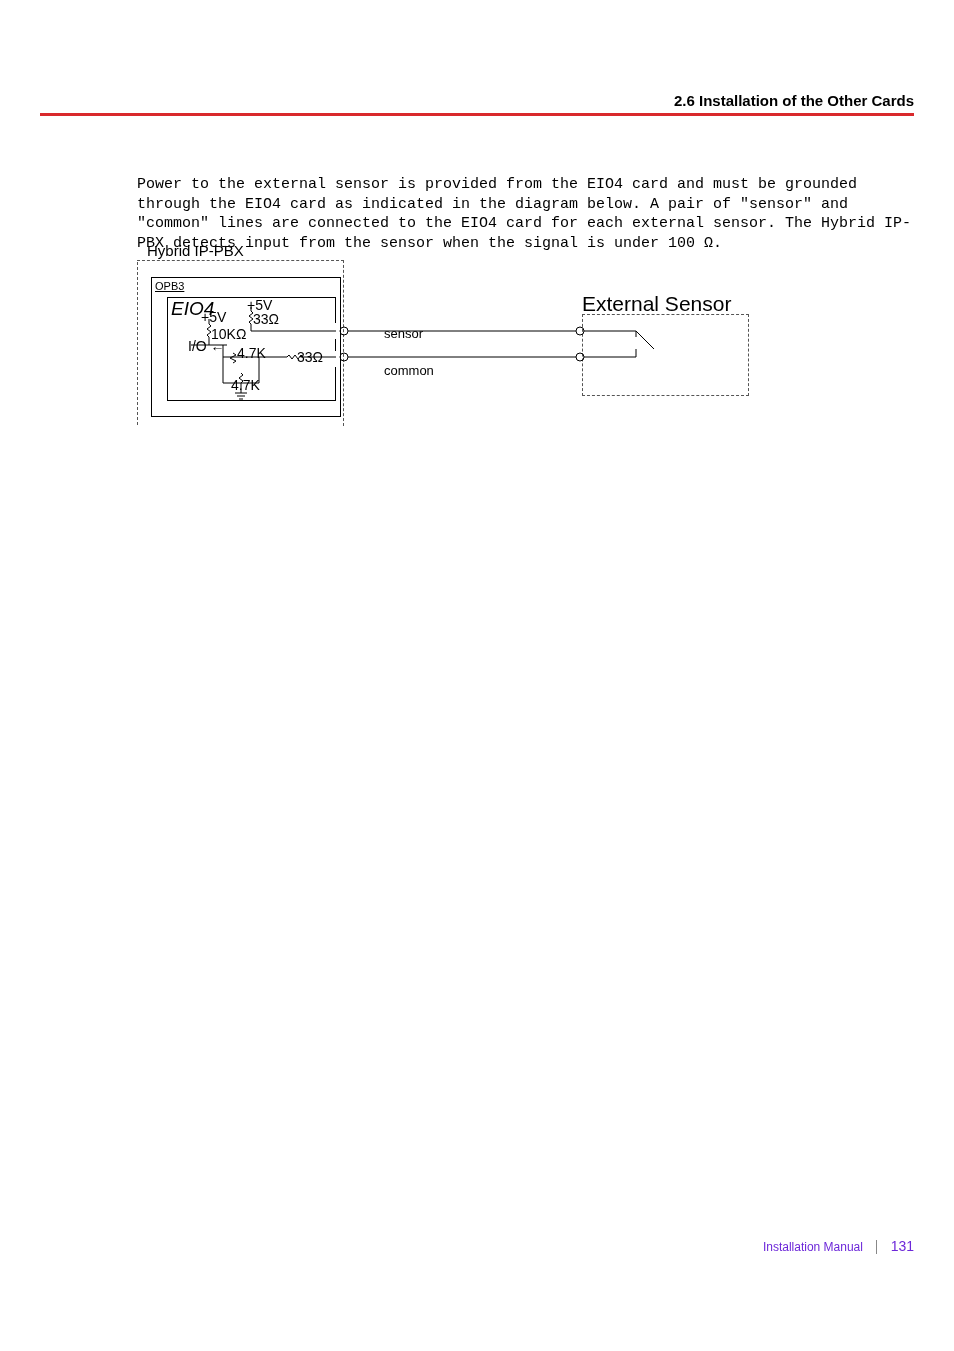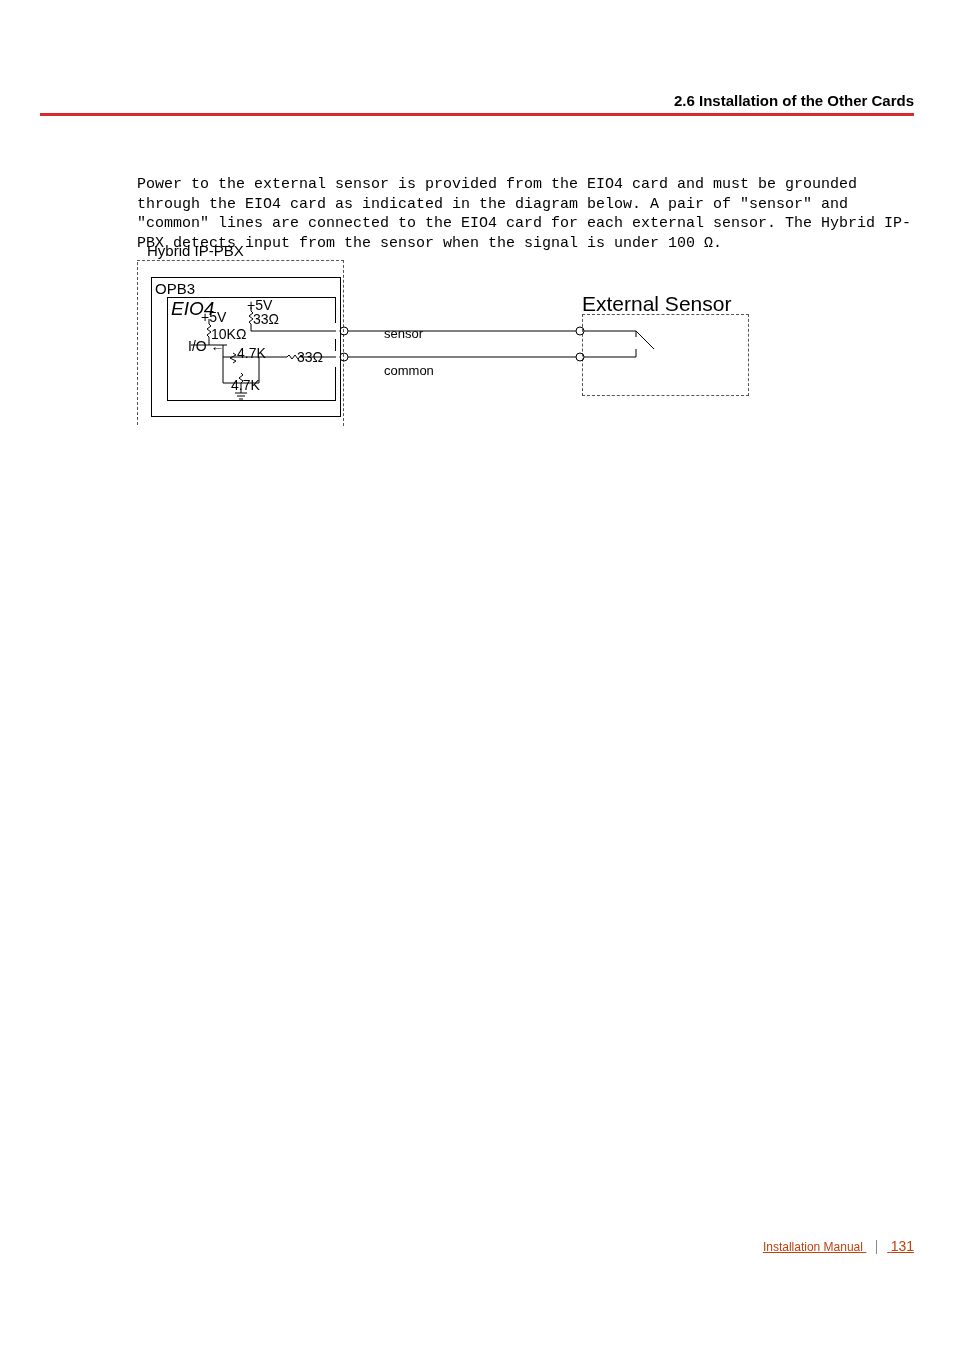--- a/index.html
+++ b/index.html
@@ -95,21 +95,22 @@
     left: 14px;
     top: 35px;
     width: 188px;
     height: 138px;
     border: 1.2px solid #000;
   }
   .opb-label {
     position: absolute;
     left: 18px;
     top: 38px;
-    font-size: 15px;
+    font-size: 11px;
+    text-decoration: underline;
   }
   .eio-box {
     position: absolute;
     left: 30px;
     top: 55px;
     width: 169px;
     height: 104px;
   }
   .eio-border {
     position: absolute;
@@ -142,22 +143,21 @@
   .wires { position:absolute; left:199px; top:55px; width:420px; height:110px; }
   .line-label { position:absolute; font-size:13px; }
   .sensor-label { left:247px; top:84px; }
   .common-label { left:247px; top:121px; }
   
   .footer {
     position: absolute;
     right: 40px;
     bottom: 38px;
     font-size: 12px;
-    color: #c2410c;
-    text-decoration: underline;
+    color: #6d28d9;
   }
   .footer .sep {
     display: inline-block;
     border-left: 1px solid #888;
     height: 14px;
     vertical-align: -3px;
     margin: 0 10px;
   }
   .footer .pnum { font-size: 14px; }
 </style>

